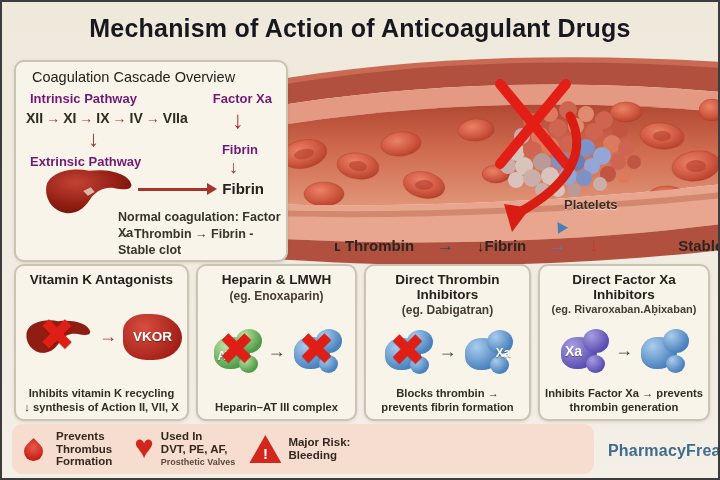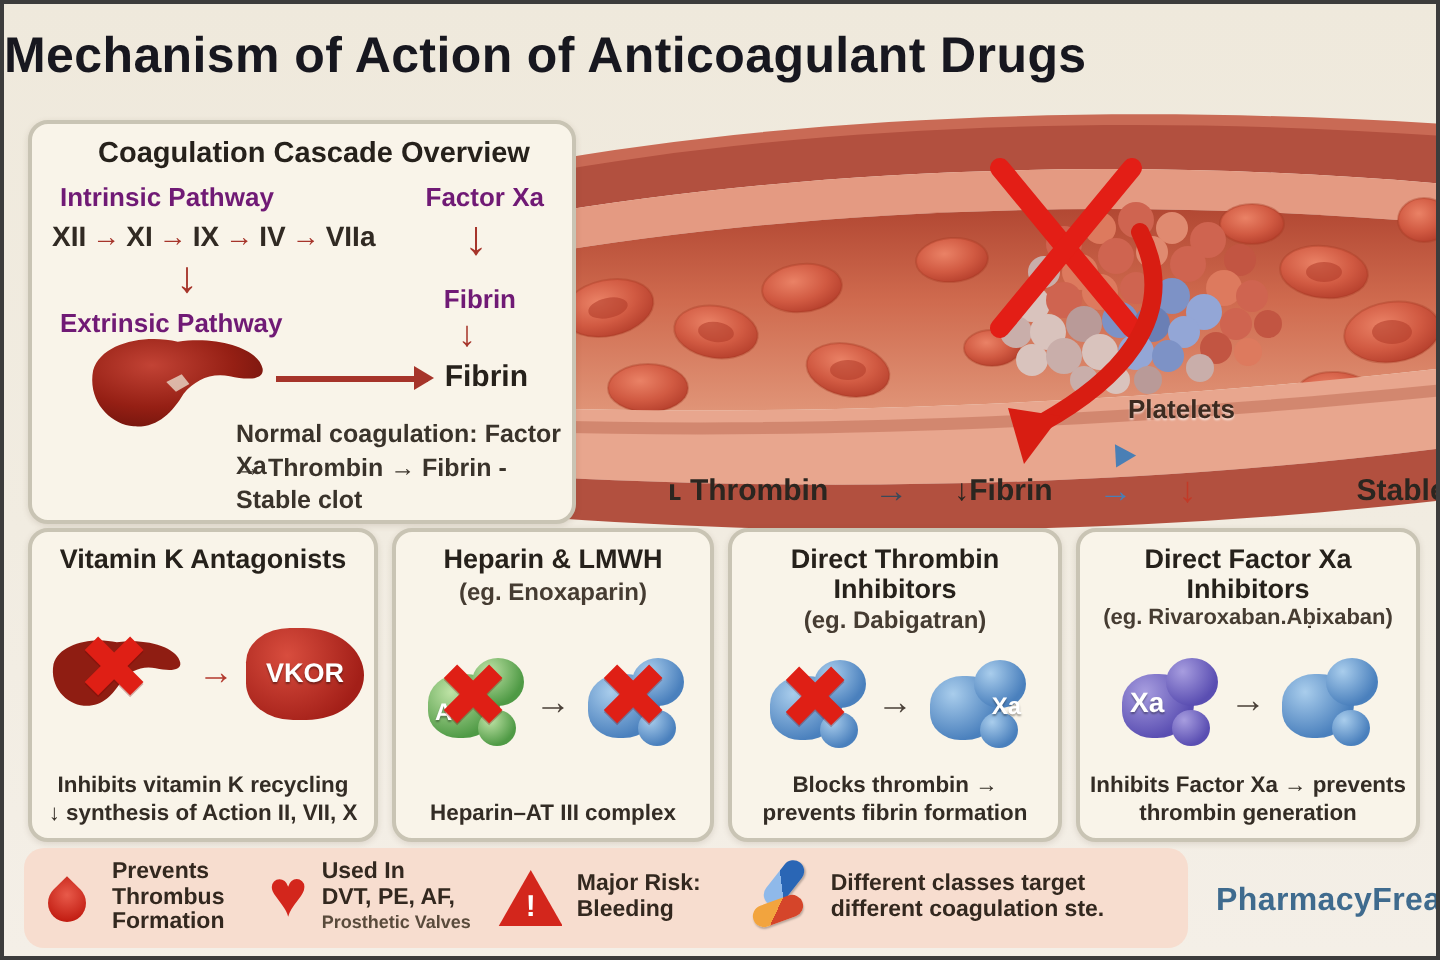--- a/index.html
+++ b/index.html
@@ -4,26 +4,26 @@
 <style>
   html,body{margin:0;padding:0;background:#d8d4c8;}
   #stage{
     position:relative;width:720px;height:480px;overflow:hidden;
     background:linear-gradient(180deg,#efe9dc 0%,#f1ecE1 55%,#f4efe7 100%);
     border:2px solid #3c3c3c;box-sizing:border-box;
     font-family:"Liberation Sans","DejaVu Sans",sans-serif;color:#2a241e;
   }
   .abs{position:absolute;}
   
-  .main-title{left:0;right:0;top:12px;font-size:25px;font-weight:800;color:#17171f;letter-spacing:.2px;}
+  .main-title{left:0;right:0;top:12px;text-align:center;font-size:25px;font-weight:800;color:#17171f;letter-spacing:.2px;}
   
   .panel{background:#f9f4e9;border:2px solid #c9c4b4;border-radius:10px;box-shadow:0 1px 3px rgba(90,70,50,.15);}
   
   .cascade{left:12px;top:58px;width:270px;height:198px;}
-  .cascade .c-title{left:33px;top:7px;font-size:14.5px;font-weight:700;color:#26211b;}
+  .cascade .c-title{left:16px;top:7px;font-size:14.5px;font-weight:400;color:#26211b;}
   .lbl{font-weight:800;color:#701a75;font-size:13px;}
   .chain{left:10px;top:48px;font-size:14px;font-weight:800;color:#312a23;white-space:nowrap;}
   .chain .ar{color:#a6342a;padding:0 3px;font-weight:800;}
   .red-down{color:#a6342a;font-weight:800;line-height:1;}
   .fibrin-final{font-size:15px;font-weight:800;color:#26211b;}
   .liver-arrow{left:122px;top:126px;width:76px;height:3px;background:#a6342a;}
   .liver-arrow::after{content:"";position:absolute;right:-9px;top:-5px;border:6.5px solid transparent;border-left:10px solid #a6342a;}
   .note{font-size:12.5px;font-weight:800;color:#3a332b;line-height:1.25;margin-left:44px;}
   
   .vessel-wrap{left:262px;top:50px;width:458px;height:216px;}
@@ -312,27 +312,17 @@
     </div>
     <div class="leg-item" style="margin-left:6px;">
       <span class="warn-icon">
           <span>!</span>
         </span>
       <span class="leg-text">
         <span>Major Risk:</span><br>
         <span>Bleeding</span>
       </span>
     </div>
-    <div class="leg-item" style="margin-left:16px;">
-      <span class="caps-icon">
-          <span class="cap c1"></span>
-          <span class="cap c2"></span>
-        </span>
-      <span class="leg-text">
-        <span>Different classes target</span><br>
-        <span>different coagulation ste.</span>
-      </span>
-    </div>
   </div>
 
   <div class="abs brand">PharmacyFreak</div>
 
 </div>
 
 </body></html>

